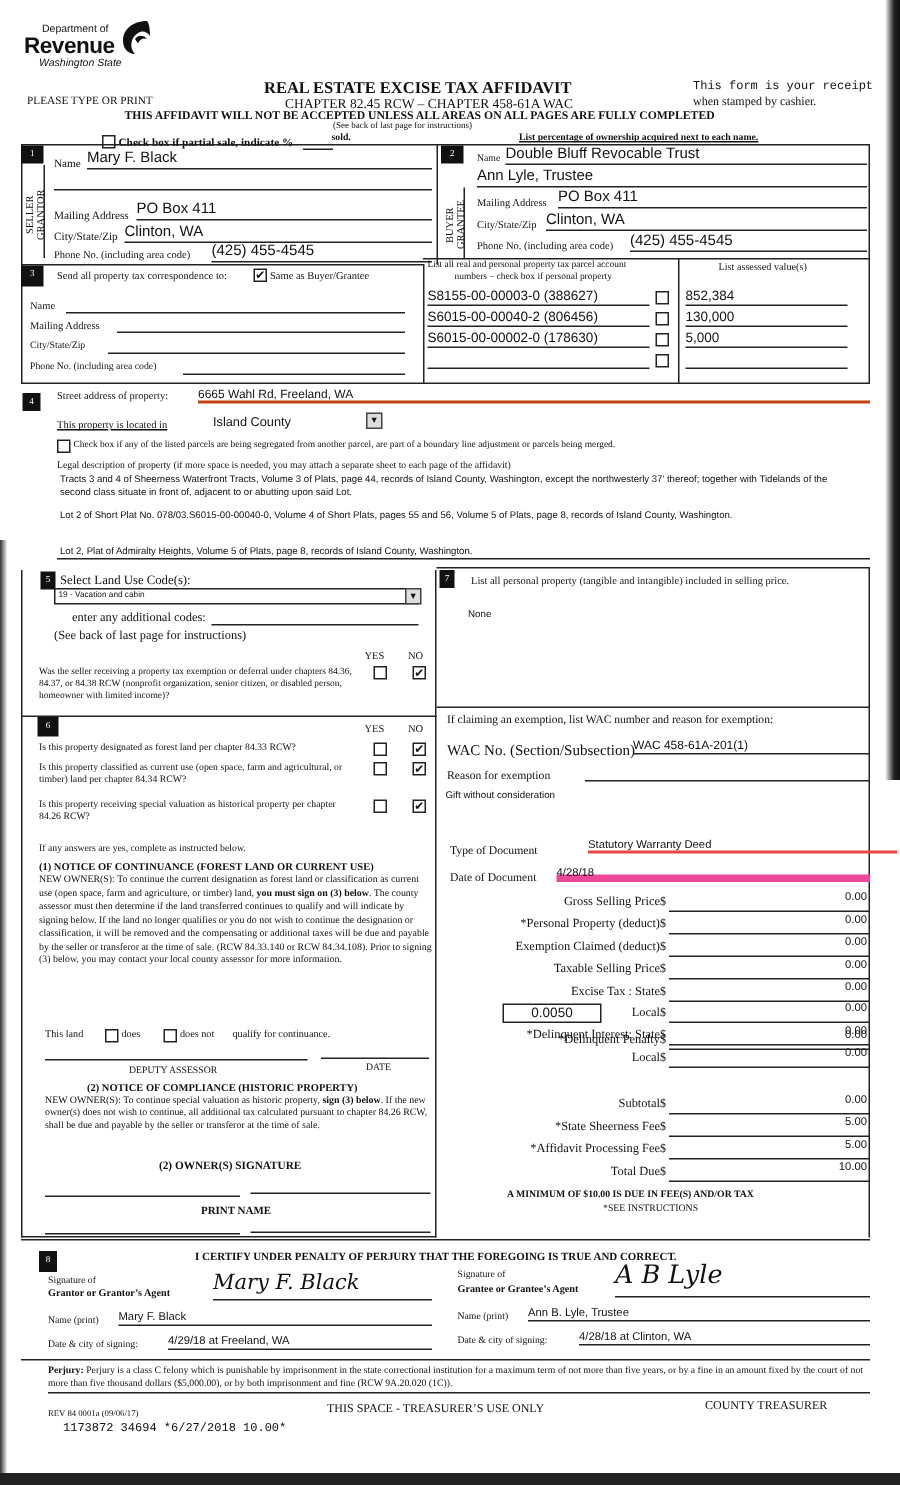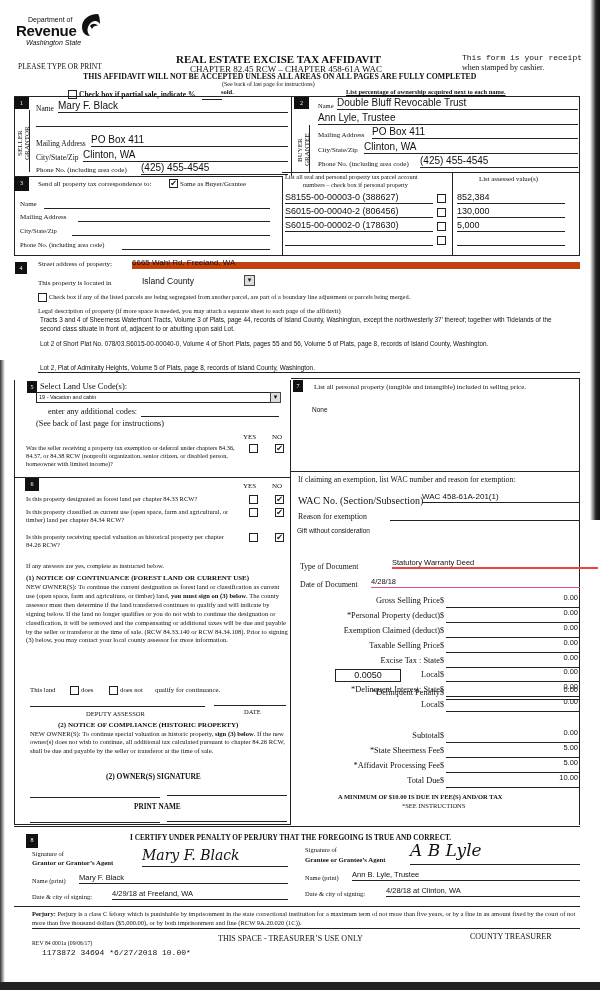--- a/index.html
+++ b/index.html
@@ -117,22 +117,22 @@
 <div class="abs typed uline" style="left:285px;top:220px;width:148px;height:12px;font-size:9px;">S6015-00-00002-0 (178630)</div>
 <div class="cb" style="left:437px;top:222px;"></div>
 <div class="abs typed uline" style="left:457px;top:220px;width:108px;height:12px;font-size:9px;">5,000</div>
 
 <div class="abs typed uline" style="left:285px;top:234px;width:148px;height:12px;font-size:9px;"></div>
 <div class="cb" style="left:437px;top:236px;"></div>
 <div class="abs typed uline" style="left:457px;top:234px;width:108px;height:12px;font-size:9px;"></div>
 
 <div class="numbox" style="left:15px;top:262px;width:12px;">4</div>
 <div class="abs serif" style="left:38px;top:260px;font-size:7px;">Street address of property:</div>
-<div class="abs typed" style="left:132px;top:258px;font-size:8px;border-bottom:7px solid #c2410c;width:448px;height:11px;">6665 Wahl Rd, Freeland, WA</div>
-<div class="abs serif" style="left:38px;top:279px;font-size:7px;">This property is located in</div>
+<div class="abs typed" style="left:132px;top:258px;font-size:8px;border-bottom:2px solid #c2410c;width:448px;height:11px;">6665 Wahl Rd, Freeland, WA</div>
+<div class="abs serif" style="left:38px;top:279px;font-size:7px;text-decoration:underline;">This property is located in</div>
 <div class="abs typed" style="left:142px;top:276px;font-size:8.5px;">Island County</div>
 <div class="dropdown-btn" style="left:244px;top:275px;">▾</div>
 <div class="cb" style="left:38px;top:293px;"></div>
 <div class="abs serif" style="left:49px;top:293px;font-size:6.3px;">Check box if any of the listed parcels are being segregated from another parcel, are part of a boundary line adjustment or parcels being merged.</div>
 <div class="abs serif" style="left:38px;top:307px;font-size:6.5px;">Legal description of property (if more space is needed, you may attach a separate sheet to each page of the affidavit)</div>
 <div class="abs sans" style="left:40px;top:316px;width:520px;font-size:6.4px;line-height:8.5px;">Tracts 3 and 4 of Sheerness Waterfront Tracts, Volume 3 of Plats, page 44, records of Island County, Washington, except the northwesterly 37’   thereof; together with Tidelands of the second class situate in front of, adjacent to or abutting upon said Lot.</div>
 <div class="abs sans" style="left:40px;top:340px;width:520px;font-size:6.4px;line-height:8.5px;">Lot 2 of Short Plat No. 078/03.S6015-00-00040-0, Volume 4 of Short Plats, pages 55 and 56, Volume 5 of Plats, page 8, records of Island County, Washington.</div>
 <div class="abs sans" style="left:40px;top:364px;width:520px;font-size:6.4px;line-height:8.5px;">Lot 2, Plat of Admiralty Heights, Volume 5 of Plats, page 8, records of Island County, Washington.</div>
 <div class="hl" style="left:38px;top:372px;width:542px;"></div>
 
@@ -205,21 +205,21 @@
 <div class="abs serif" style="left:298px;top:475px;font-size:7.7px;">If claiming an exemption, list WAC number and reason for exemption:</div>
 <div class="abs serif" style="left:298px;top:495px;font-size:10px;">WAC No. (Section/Subsection)</div>
 <div class="abs typed" style="left:422px;top:492px;width:158px;height:11px;font-size:8px;border-bottom:1px solid #222;">WAC 458-61A-201(1)</div>
 <div class="abs serif" style="left:298px;top:512px;font-size:7.8px;">Reason for exemption</div>
 <div class="abs uline" style="left:390px;top:511px;width:190px;height:10px;"></div>
 <div class="abs sans" style="left:297px;top:527px;font-size:6.5px;">Gift without consideration</div>
 
 <div class="abs serif" style="left:300px;top:562px;font-size:7.8px;">Type of Document</div>
 <div class="abs typed" style="left:392px;top:558px;width:206px;height:11px;font-size:7.5px;border-bottom:2px solid #ef4444;">Statutory Warranty Deed</div>
 <div class="abs serif" style="left:300px;top:580px;font-size:7.8px;">Date of Document</div>
-<div class="abs typed" style="left:371px;top:577px;width:209px;height:11px;font-size:7.5px;border-bottom:1px solid #ec4899;">4/28/18</div>
+<div class="abs typed" style="left:371px;top:577px;width:209px;height:11px;font-size:7.5px;border-bottom:5px solid #ec4899;">4/28/18</div>
 
 <div class="amt-row" style="top:596px;">
     <span class="amt-label serif">Gross Selling Price</span>
     <span class="amt-dollar">$</span>
     <span class="amt-line"></span>
     <span class="amt-val">0.00</span>
   </div>
 <div class="amt-row" style="top:611px;">
     <span class="amt-label serif">*Personal Property (deduct)</span>
     <span class="amt-dollar">$</span>

